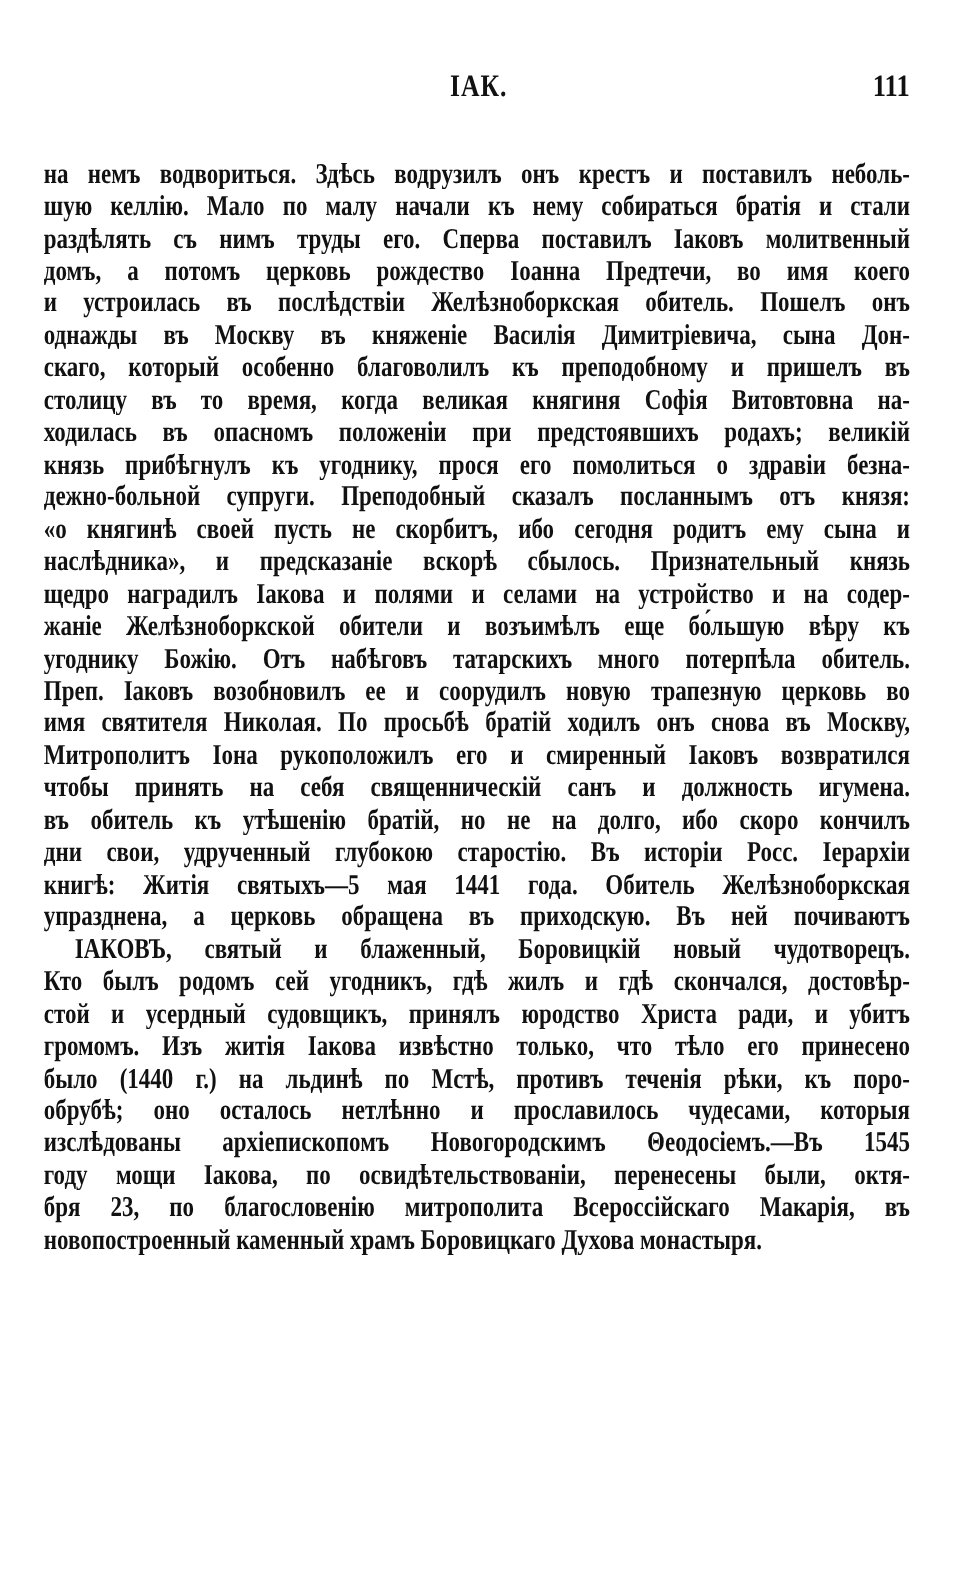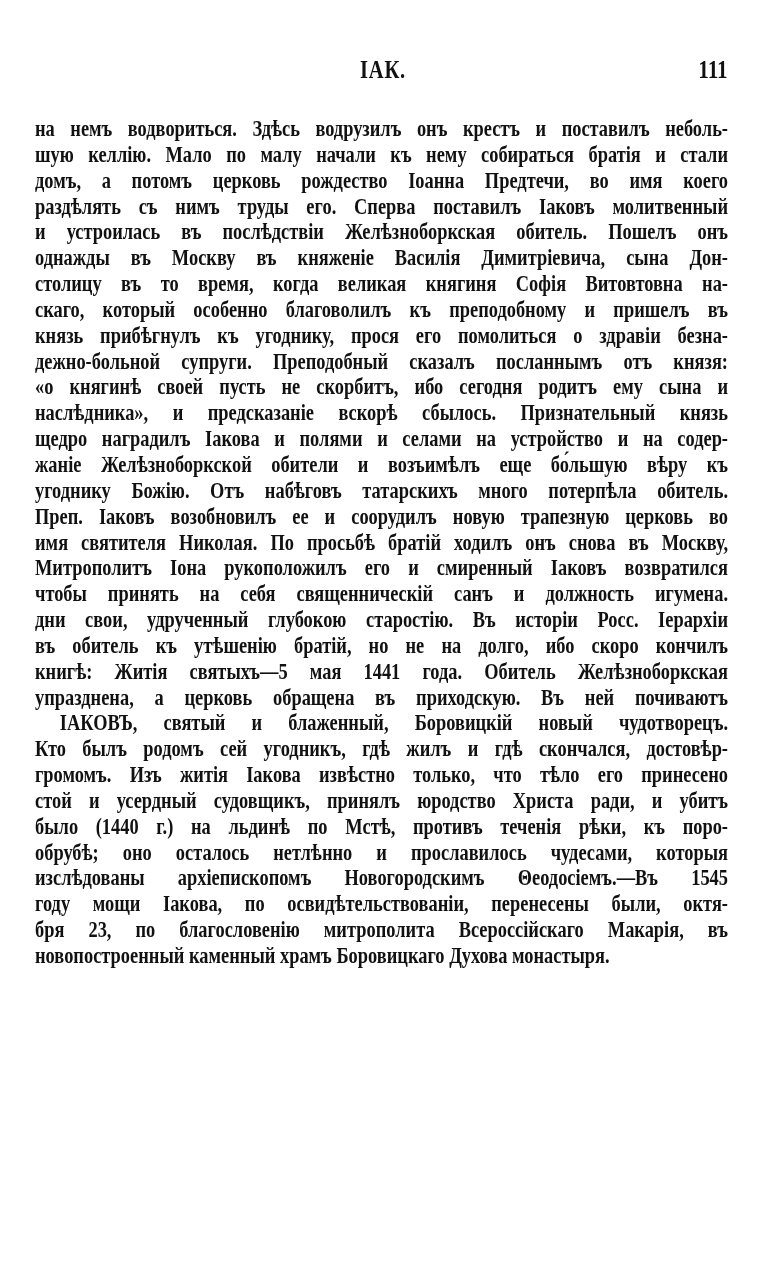--- a/index.html
+++ b/index.html
@@ -25,20 +25,21 @@
     position: absolute; top: 116px; left: 35px; width: 693px;
   }
   .line {
     height: 25.85px; line-height: 25.85px; font-size: 23px; font-weight: bold;
     white-space: nowrap; display: flex; justify-content: space-between;
     transform-origin: left center;
   }
   .line span.txt {
     display: block; width: 100%; text-align: justify; text-align-last: justify;
     white-space: nowrap;
+    margin-top: 10px;
   }
   .line.last span.txt { text-align-last: left; }
   .line.indent span.txt { padding-left: 12px; box-sizing: border-box; }
   .inner {
     display: inline-block; transform: scaleX(0.80); transform-origin: left center;
     width: 125%; text-align: justify; text-align-last: justify;
   }
   .line.last .inner { text-align-last: left; }
   .line.indent .inner { padding-left: 16px; box-sizing: border-box; }
   sup.fn { font-size: 12px; vertical-align: 9px; }
@@ -52,36 +53,39 @@
 </div>
 
 <div class="body-text">
   <div class="line">
       <span class="txt"><span class="inner">на немъ водвориться. Здѣсь водрузилъ онъ крестъ и поставилъ неболь-</span></span>
     </div>
   <div class="line">
       <span class="txt"><span class="inner">шую келлію. Мало по малу начали къ нему собираться братія и стали</span></span>
     </div>
   <div class="line">
-      <span class="txt"><span class="inner">домъ, а потомъ церковь рождество Іоанна Предтечи, во имя коего</span></span>
+      <span class="txt"><span class="inner">раздѣлять съ нимъ труды его. Сперва поставилъ Іаковъ молитвенный</span></span>
     </div>
   <div class="line">
-      <span class="txt"><span class="inner">раздѣлять съ нимъ труды его. Сперва поставилъ Іаковъ молитвенный</span></span>
+      <span class="txt"><span class="inner">домъ, а потомъ церковь рождество Іоанна Предтечи, во имя коего</span></span>
     </div>
   <div class="line">
       <span class="txt"><span class="inner">и устроилась въ послѣдствіи Желѣзноборкская обитель. Пошелъ онъ</span></span>
     </div>
   <div class="line">
       <span class="txt"><span class="inner">однажды въ Москву въ княженіе Василія Димитріевича, сына Дон-</span></span>
     </div>
   <div class="line">
+      <span class="txt"><span class="inner">скаго, который особенно благоволилъ къ преподобному и пришелъ въ</span></span>
+    </div>
+  <div class="line">
       <span class="txt"><span class="inner">столицу въ то время, когда великая княгиня Софія Витовтовна на-</span></span>
     </div>
   <div class="line">
-      <span class="txt"><span class="inner">скаго, который особенно благоволилъ къ преподобному и пришелъ въ</span></span>
+      <span class="txt"><span class="inner">ходилась въ опасномъ положеніи при предстоявшихъ родахъ; великій</span></span>
     </div>
   <div class="line">
       <span class="txt"><span class="inner">князь прибѣгнулъ къ угоднику, прося его помолиться о здравіи безна-</span></span>
     </div>
   <div class="line">
       <span class="txt"><span class="inner">дежно-больной супруги. Преподобный сказалъ посланнымъ отъ князя:</span></span>
     </div>
   <div class="line">
       <span class="txt"><span class="inner">«о княгинѣ своей пусть не скорбитъ, ибо сегодня родитъ ему сына и</span></span>
     </div>
@@ -103,42 +107,42 @@
   <div class="line">
       <span class="txt"><span class="inner">имя святителя Николая. По просьбѣ братій ходилъ онъ снова въ Москву,</span></span>
     </div>
   <div class="line">
       <span class="txt"><span class="inner">Митрополитъ Іона рукоположилъ его и смиренный Іаковъ возвратился</span></span>
     </div>
   <div class="line">
       <span class="txt"><span class="inner">чтобы принять на себя священническій санъ и должность игумена.</span></span>
     </div>
   <div class="line">
-      <span class="txt"><span class="inner">дни свои, удрученный глубокою старостію. Въ исторіи Росс. Іерархіи</span></span>
+      <span class="txt"><span class="inner">въ обитель къ утѣшенію братій, но не на долго, ибо скоро кончилъ</span></span>
     </div>
   <div class="line">
-      <span class="txt"><span class="inner">въ обитель къ утѣшенію братій, но не на долго, ибо скоро кончилъ</span></span>
+      <span class="txt"><span class="inner">дни свои, удрученный глубокою старостію. Въ исторіи Росс. Іерархіи</span></span>
     </div>
   <div class="line">
       <span class="txt"><span class="inner">книгѣ: Житія святыхъ—5 мая 1441 года. Обитель Желѣзноборкская</span></span>
     </div>
   <div class="line">
       <span class="txt"><span class="inner">упразднена, а церковь обращена въ приходскую. Въ ней почиваютъ</span></span>
     </div>
   <div class="line indent">
       <span class="txt"><span class="inner">ІАКОВЪ, святый и блаженный, Боровицкій новый чудотворецъ.</span></span>
     </div>
   <div class="line">
       <span class="txt"><span class="inner">Кто былъ родомъ сей угодникъ, гдѣ жилъ и гдѣ скончался, достовѣр-</span></span>
     </div>
   <div class="line">
-      <span class="txt"><span class="inner">громомъ. Изъ житія Іакова извѣстно только, что тѣло его принесено</span></span>
+      <span class="txt"><span class="inner">стой и усердный судовщикъ, принялъ юродство Христа ради, и убитъ</span></span>
     </div>
   <div class="line">
-      <span class="txt"><span class="inner">стой и усердный судовщикъ, принялъ юродство Христа ради, и убитъ</span></span>
+      <span class="txt"><span class="inner">громомъ. Изъ житія Іакова извѣстно только, что тѣло его принесено</span></span>
     </div>
   <div class="line">
       <span class="txt"><span class="inner">было (1440 г.) на льдинѣ по Мстѣ, противъ теченія рѣки, къ поро-</span></span>
     </div>
   <div class="line">
       <span class="txt"><span class="inner">обрубѣ; оно осталось нетлѣнно и прославилось чудесами, которыя</span></span>
     </div>
   <div class="line">
       <span class="txt"><span class="inner">изслѣдованы архіепископомъ Новогородскимъ Θеодосіемъ.—Въ 1545</span></span>
     </div>

